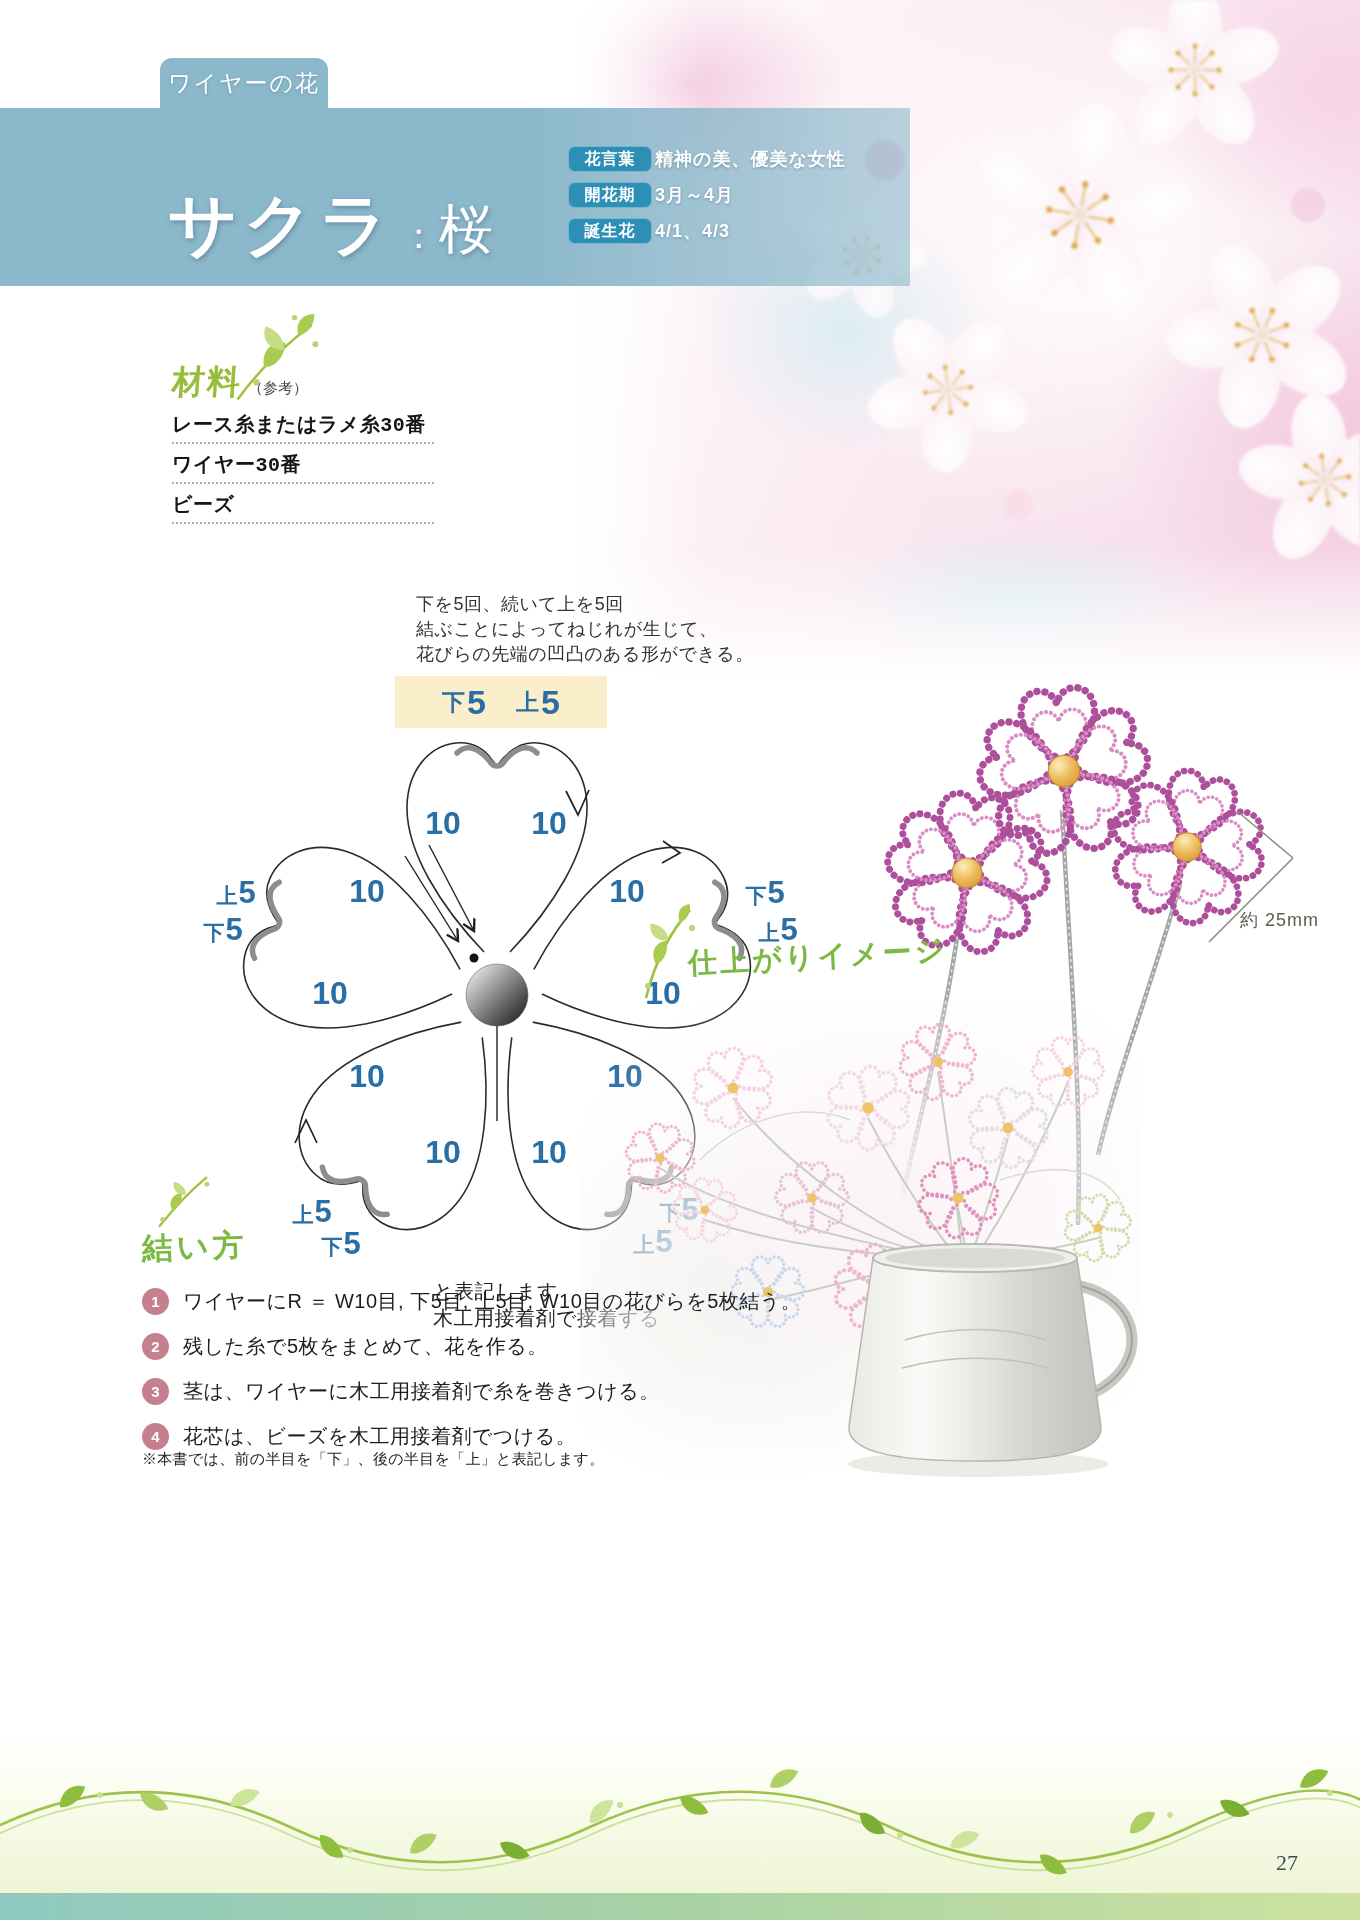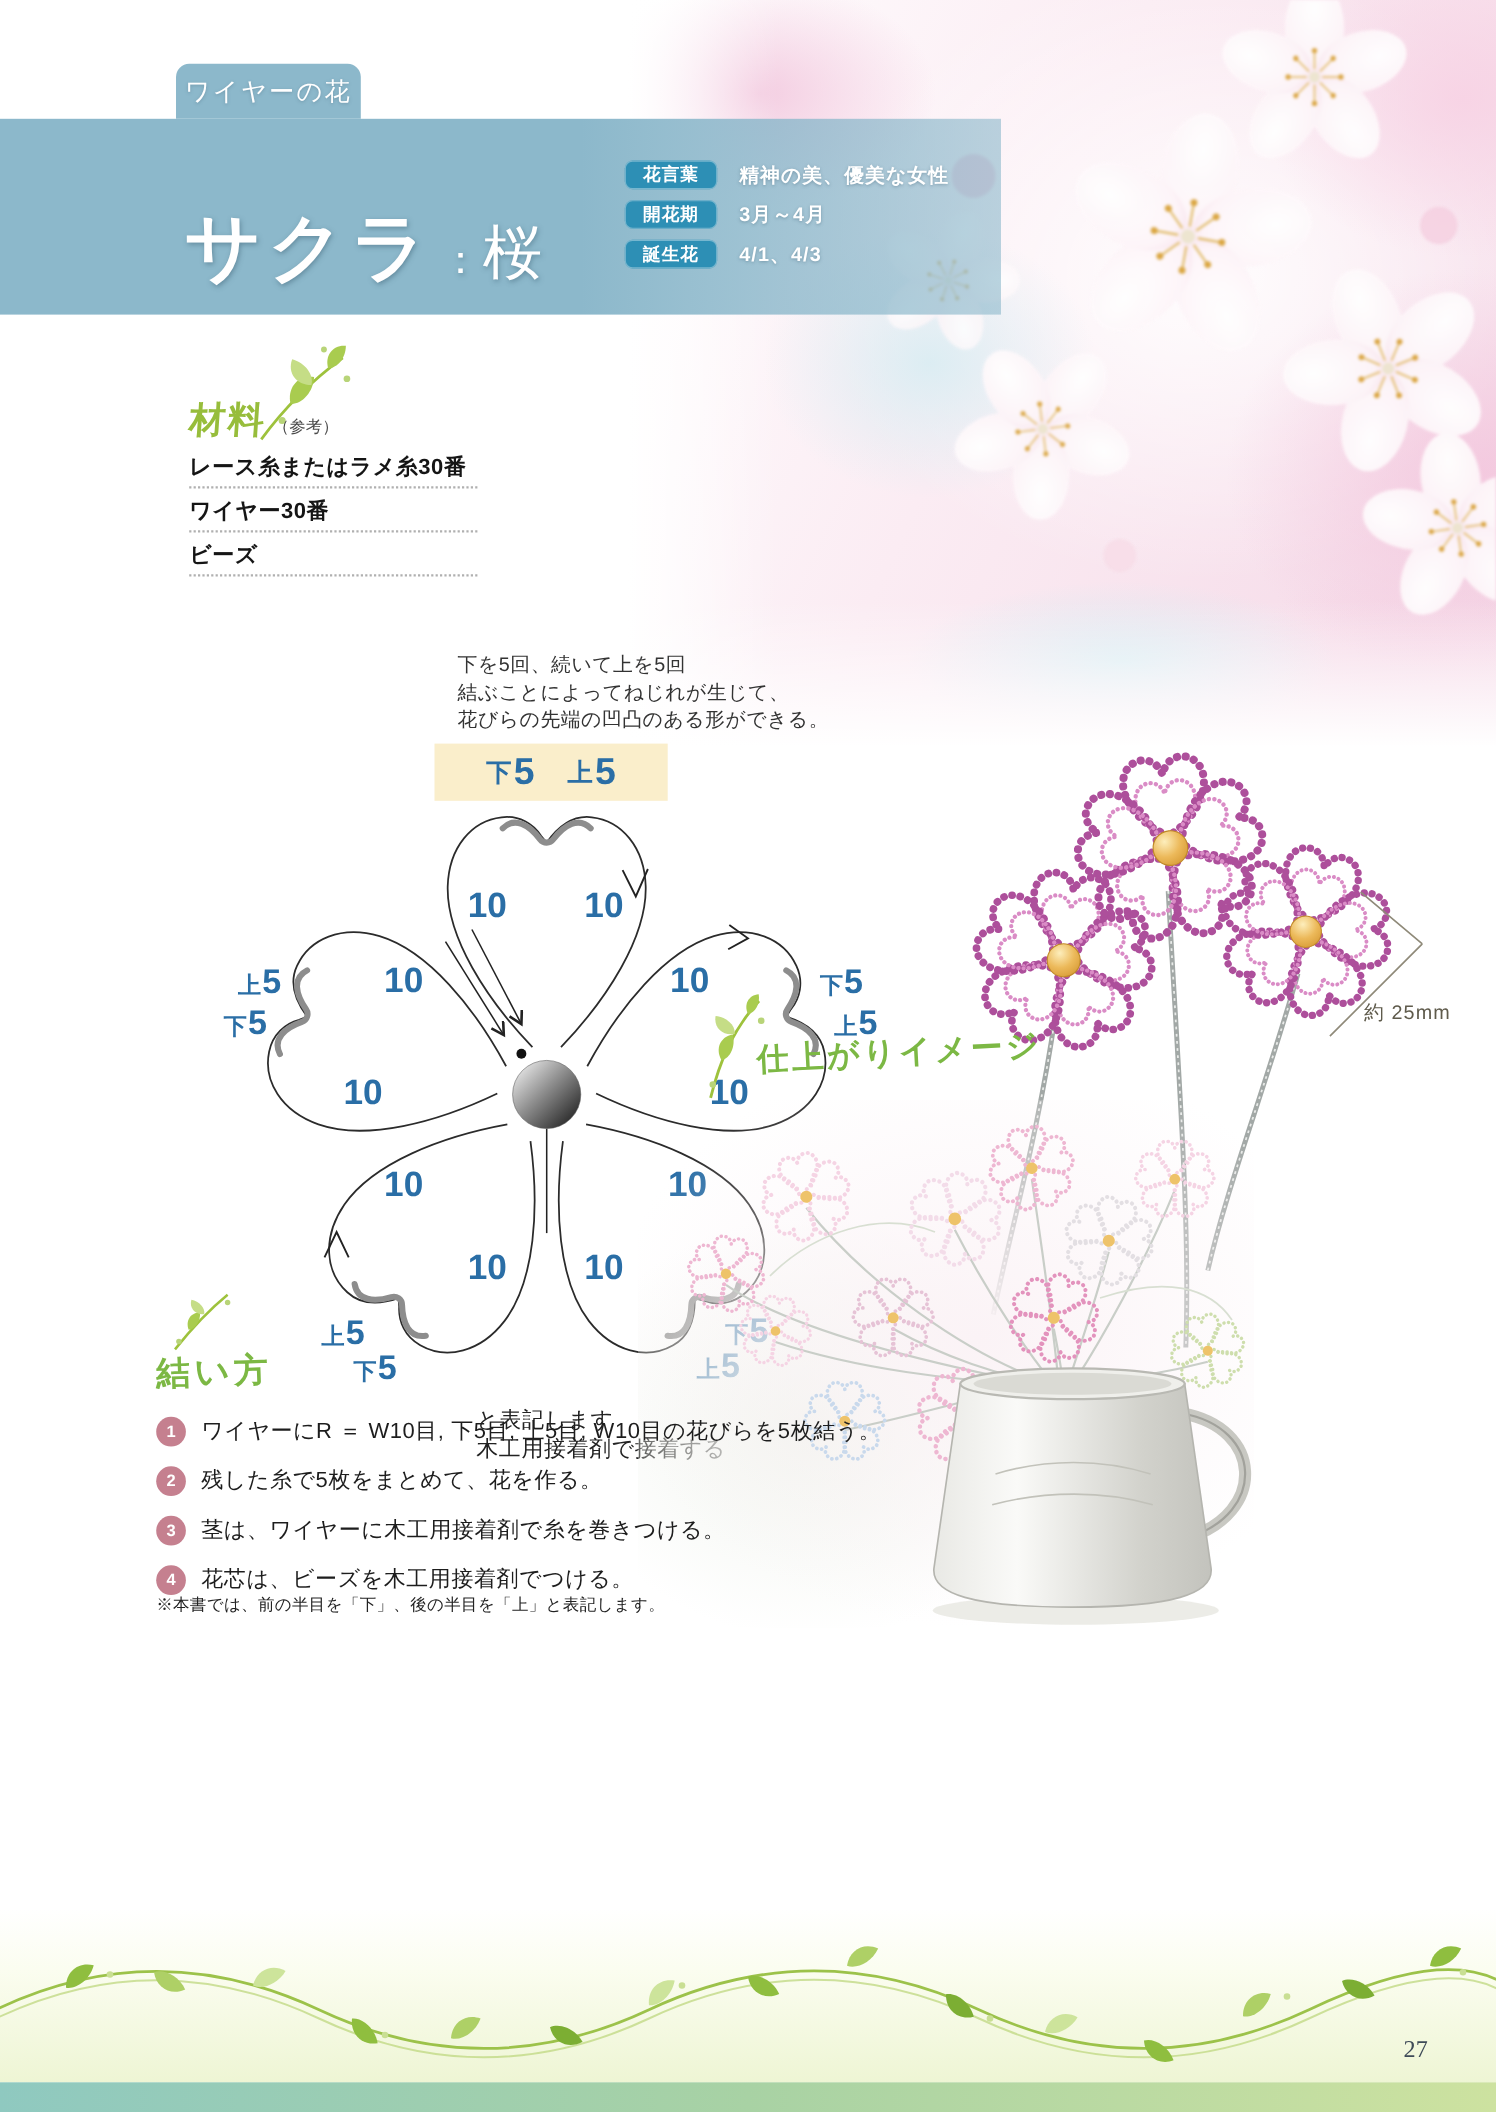--- a/index.html
+++ b/index.html
@@ -35,35 +35,35 @@
   .title-row{left:168px;top:148px;display:flex;align-items:baseline;color:#fff;
        text-shadow:1px 2px 5px rgba(60,95,115,.5);margin-top:32px;}
   .title-main{font-size:68px;font-weight:700;letter-spacing:6px;}
   .title-sep{font-size:36px;margin:0 2px 0 6px;}
   .title-read{font-size:54px;font-weight:400;}
   .badges{left:568px;top:146px;}
   .badge-row{display:flex;align-items:center;margin-bottom:10px;}
   .badge{width:84px;height:26px;border-radius:7px;background:#2d8fb5;color:#fff;font-size:16px;
        font-weight:700;display:flex;align-items:center;justify-content:center;letter-spacing:1px;
        box-shadow:inset 0 0 0 1px rgba(255,255,255,.35);}
-  .badge-val{margin-left:20px;color:#fff;font-size:18px;font-weight:700;letter-spacing:1px;
+  .badge-val{margin-left:3px;color:#fff;font-size:18px;font-weight:700;letter-spacing:1px;
        text-shadow:0 1px 3px rgba(60,95,115,.45);}
 
   
   .mat-head{left:172px;top:360px;display:flex;align-items:baseline;}
   .mat-title{font-size:33px;font-weight:700;color:#97bd3b;transform:skewX(-4deg);letter-spacing:2px;}
   .mat-note{font-size:15px;color:#4a4a4a;margin-left:6px;}
   .sprig{overflow:visible;}
   .sprig path.st{fill:none;stroke:#9ec23c;stroke-width:2.6;}
   .sprig .lf{fill:#a9cc4f;}
   .sprig .lf2{fill:#c5dd86;}
   .sprig .dt{fill:#b8d478;}
   .mat-list{left:172px;top:404px;width:262px;}
   .mat-item{font-size:20px;font-weight:700;color:#151515;padding:7px 0 4px;letter-spacing:.5px;
-       border-bottom:2px dotted #b0b0b0;}
+       border-bottom:2px dotted #b0b0b0;font-family:Liberation Mono, monospace;}
 
   
   .note{left:416px;top:592px;font-size:18px;color:#333;line-height:25px;letter-spacing:.5px;font-weight:500;}
   .hl-box{left:395px;top:676px;width:212px;height:52px;background:#faeecb;display:flex;
        align-items:center;justify-content:center;color:#2a6ea6;}
   .hl-k{font-size:23px;font-weight:600;}
   .hl-n{font-size:34px;font-weight:700;margin-left:2px;}
   .hl-gap{width:30px;}
   .diagram{left:150px;top:660px;width:700px;height:700px;}
   .petal{fill:none;stroke:#2b2b2b;stroke-width:1.6;}

